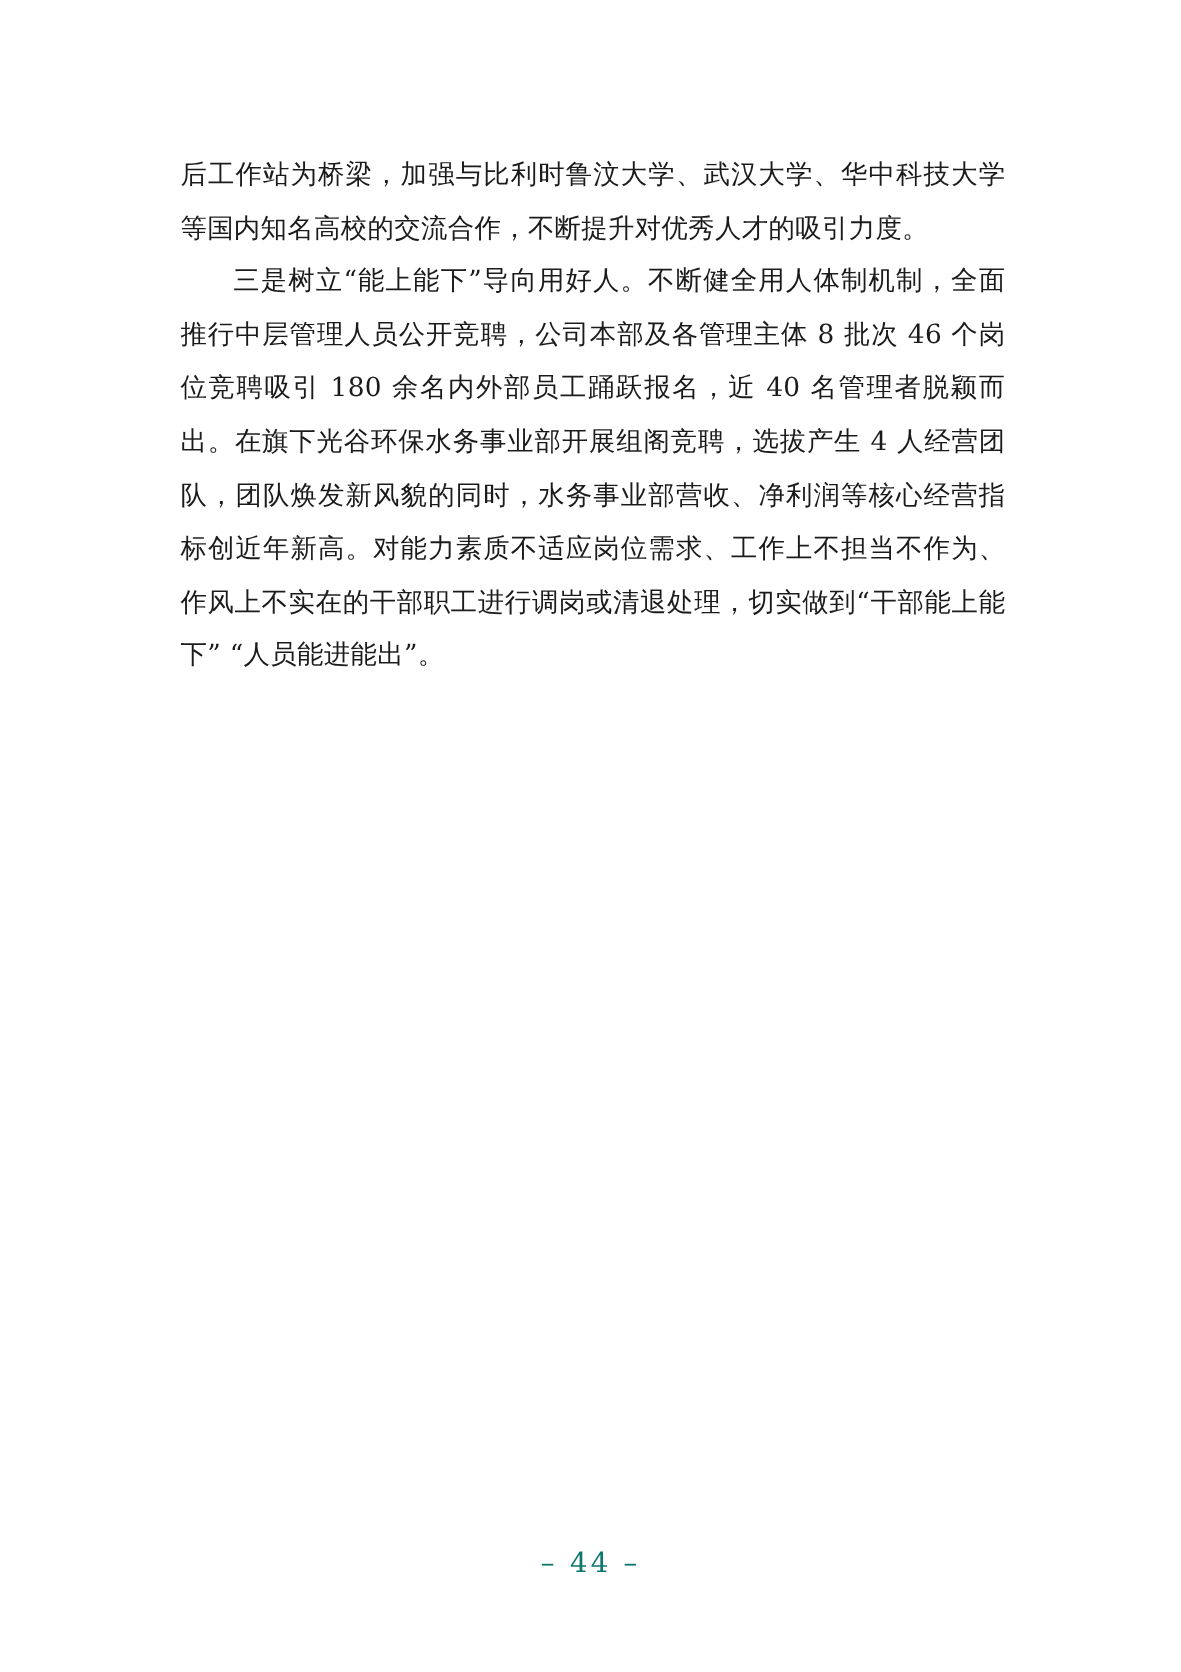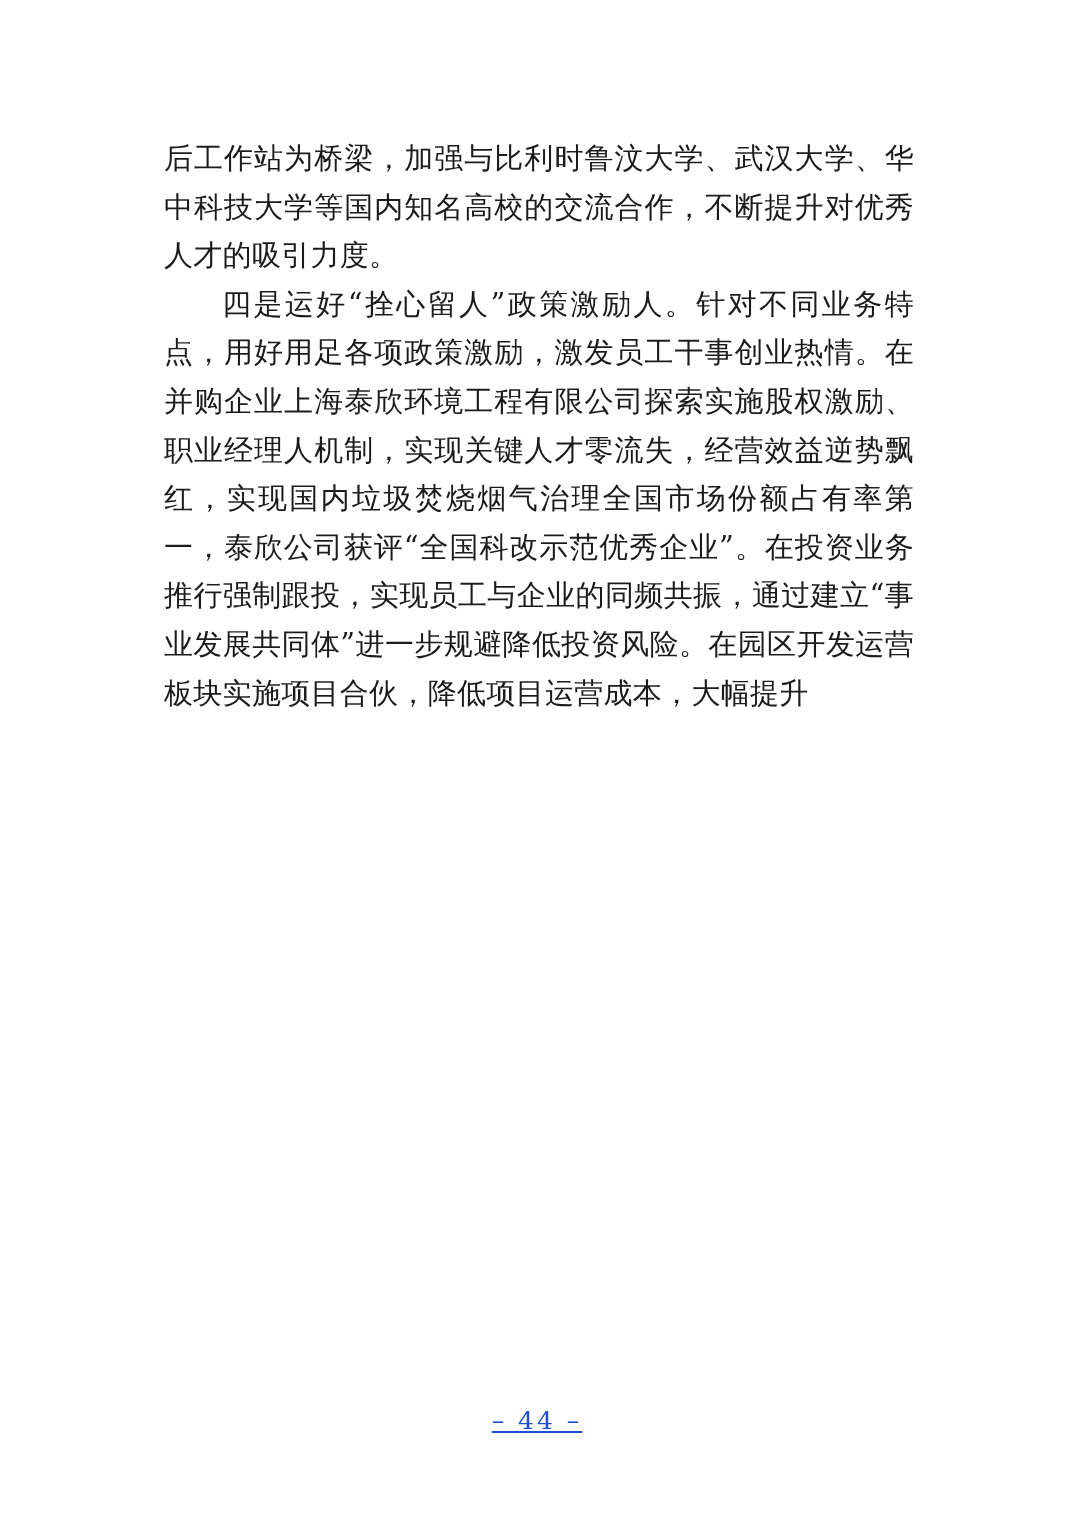--- a/index.html
+++ b/index.html
@@ -22,49 +22,48 @@
   }
   .content {
     position: absolute;
     left: 164px;
     top: 134px;
     width: 750px;
   }
   .content p {
     margin: 0;
     padding: 0;
-    font-size: 29px;
+    font-size: 24px;
     line-height: 48.6px;
     text-align: justify;
     text-indent: 2em;
     letter-spacing: 0.3px;
     word-break: break-all;
   }
   .content p.continuation {
     text-indent: 0;
   }
   .footer {
     position: absolute;
     left: 0;
     top: 1406px;
     width: 100%;
     text-align: center;
   }
   .footer .page-number {
     font-size: 25px;
     letter-spacing: 3px;
-    color: #1d4ed8;
+    color: #0f766e;
     font-family: "DejaVu Serif", "Liberation Serif", serif;
-    text-decoration: underline;
   }
 </style>
 </head>
 <body>
 
 <div class="page">
   <div class="content">
     <p class="continuation">后工作站为桥梁，加强与比利时鲁汶大学、武汉大学、华中科技大学等国内知名高校的交流合作，不断提升对优秀人才的吸引力度。</p>
-    <p>四是运好“拴心留人”政策激励人。针对不同业务特点，用好用足各项政策激励，激发员工干事创业热情。在并购企业上海泰欣环境工程有限公司探索实施股权激励、职业经理人机制，实现关键人才零流失，经营效益逆势飘红，实现国内垃圾焚烧烟气治理全国市场份额占有率第一，泰欣公司获评“全国科改示范优秀企业”。在投资业务推行强制跟投，实现员工与企业的同频共振，通过建立“事业发展共同体”进一步规避降低投资风险。在园区开发运营板块实施项目合伙，降低项目运营成本，大幅提升</p>
+    <p>三是树立“能上能下”导向用好人。不断健全用人体制机制，全面推行中层管理人员公开竞聘，公司本部及各管理主体 8 批次 46 个岗位竞聘吸引 180 余名内外部员工踊跃报名，近 40 名管理者脱颖而出。在旗下光谷环保水务事业部开展组阁竞聘，选拔产生 4 人经营团队，团队焕发新风貌的同时，水务事业部营收、净利润等核心经营指标创近年新高。对能力素质不适应岗位需求、工作上不担当不作为、作风上不实在的干部职工进行调岗或清退处理，切实做到“干部能上能下” “人员能进能出”。</p>
   </div>
   <div class="footer">
     <span class="page-number">– 44 –</span>
   </div>
 </div>
 
 </body></html>

